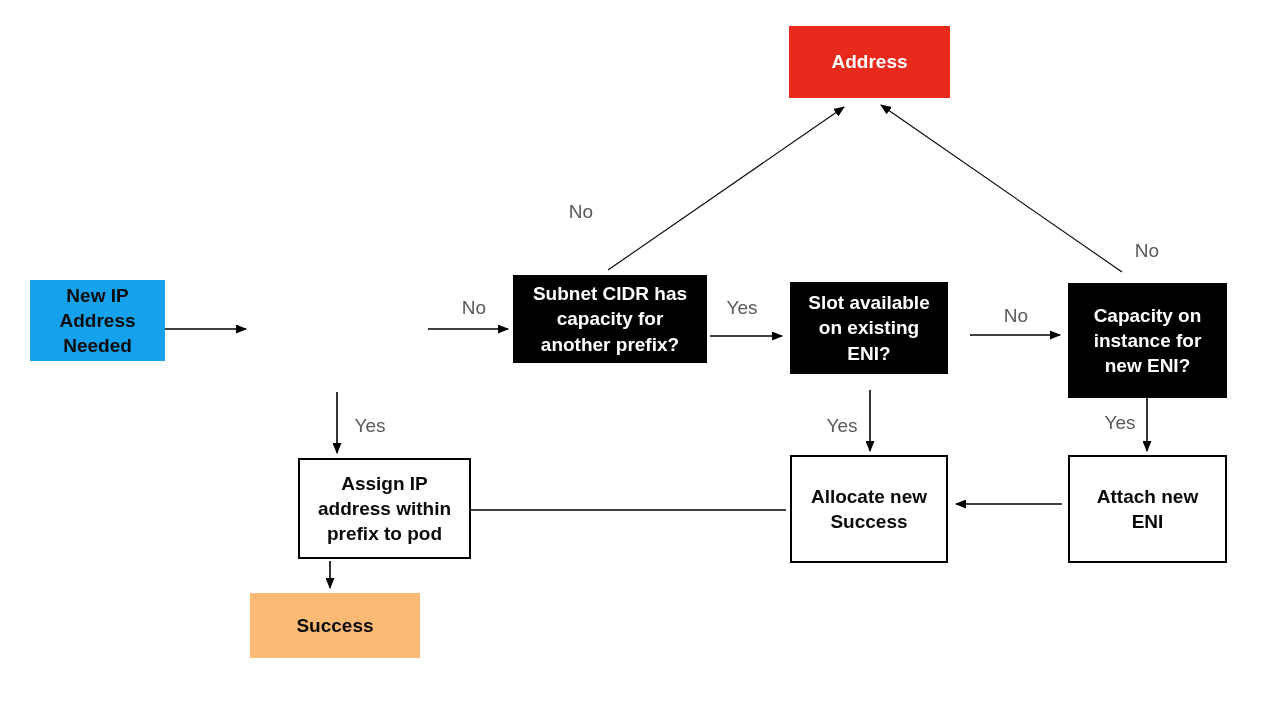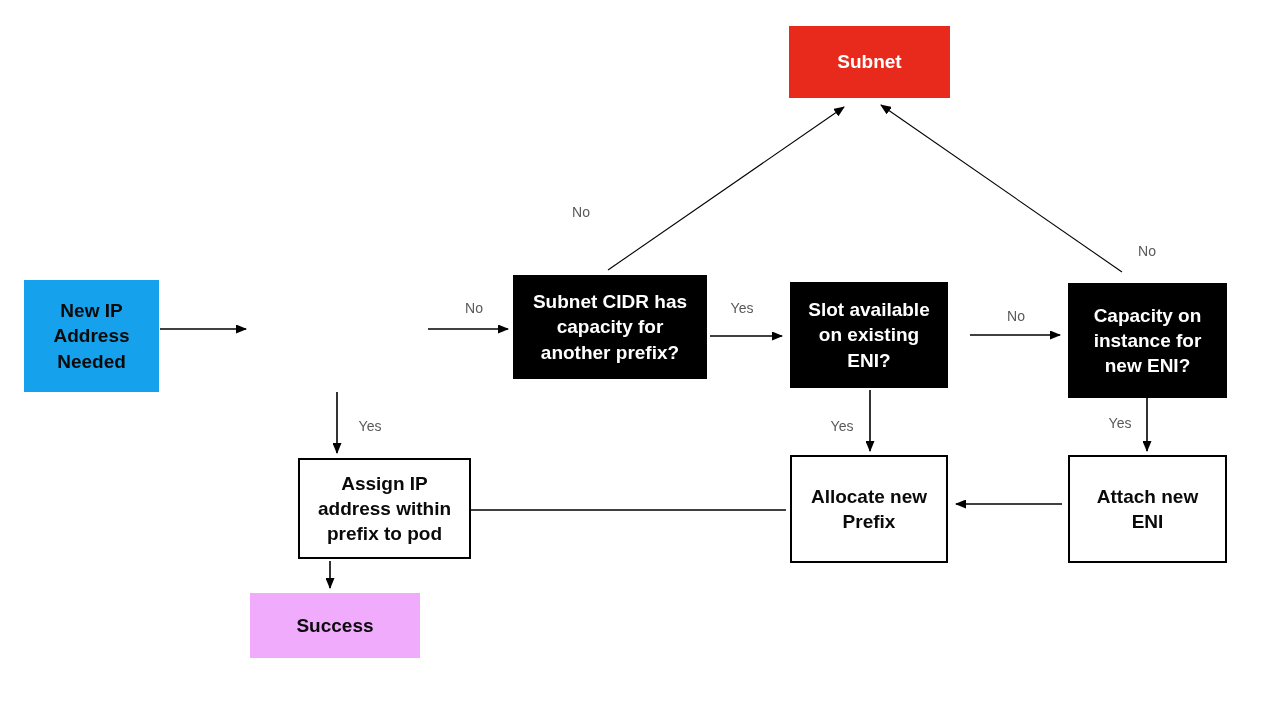--- a/index.html
+++ b/index.html
@@ -10,37 +10,37 @@
   .canvas{position:relative;width:1280px;height:708px;background:#ffffff;}
   .arrow-layer{position:absolute;left:0;top:0;width:1280px;height:708px;pointer-events:none;}
   .node{
     position:absolute;display:flex;align-items:center;justify-content:center;
     text-align:center;font-weight:bold;font-size:19px;line-height:1.32;
     box-sizing:border-box;
   }
   .node-blue{background:#16a1ec;color:#0a0a0a;}
   .node-black{background:#000000;color:#ffffff;}
   .node-red{background:#e72a1c;color:#ffffff;}
-  .node-green{background:#f0abfc;color:#0a0a0a;}
+  .node-green{background:#fdba74;color:#0a0a0a;}
   .node-white{background:#ffffff;color:#0a0a0a;border:2px solid #000000;}
 
-  #n-start   {left:24px;  top:280px; width:135px; height:112px; padding:0 8px;}
+  #n-start   {left:30px;  top:280px; width:135px; height:81px; padding:0 8px;}
   #n-q1      {left:251px; top:275px; width:174px; height:116px; padding:0 14px;}
-  #n-q2      {left:513px; top:275px; width:194px; height:104px; padding:6px 16px;}
-  #n-q3      {left:790px; top:282px; width:158px; height:106px; padding:0 13px;}
+  #n-q2      {left:513px; top:275px; width:194px; height:88px; padding:6px 16px;}
+  #n-q3      {left:790px; top:282px; width:158px; height:92px; padding:0 13px;}
   #n-q4      {left:1068px;top:283px; width:159px; height:115px; padding:0 5px;}
   #n-failure {left:789px; top:26px;  width:161px; height:72px;}
   #n-assign  {left:250px; top:458px; width:173px; height:101px; padding:0 12px;margin-left:48px;}
   #n-allocate{left:790px; top:455px; width:158px; height:108px; padding:0 16px;}
   #n-attach  {left:1068px;top:455px; width:159px; height:108px; padding:14px 17px;}
   #n-success {left:250px; top:593px; width:170px; height:65px;}
 
   .edge-label{
     position:absolute;transform:translate(-50%,-50%);
-    font-size:14px;color:#595959;font-weight:400;white-space:nowrap;
+    font-size:19px;color:#595959;font-weight:400;white-space:nowrap;
   }
   #l-no-1       {left:474px; top:308px;}
   #l-yes-1      {left:742px; top:308px;}
   #l-no-2       {left:1016px;top:316px;}
   #l-no-diag-l  {left:581px; top:212px;}
   #l-no-diag-r  {left:1147px;top:251px;}
   #l-yes-q1     {left:370px; top:426px;}
   #l-yes-q3     {left:842px; top:426px;}
   #l-yes-q4     {left:1120px;top:423px;}
 </style>
@@ -71,25 +71,25 @@
 
   <div id="n-start" class="node node-blue">New IP Address Needed</div>
 
 
   <div id="n-q2" class="node node-black">Subnet CIDR has capacity for another prefix?</div>
 
   <div id="n-q3" class="node node-black">Slot available on existing ENI?</div>
 
   <div id="n-q4" class="node node-black">Capacity on instance for new ENI?</div>
 
-  <div id="n-failure" class="node node-red">Subnet</div>
+  <div id="n-failure" class="node node-red">Address</div>
 
   <div id="n-assign" class="node node-white">Assign IP address within prefix to pod</div>
 
-  <div id="n-allocate" class="node node-white">Allocate new Prefix</div>
+  <div id="n-allocate" class="node node-white">Allocate new Success</div>
 
   <div id="n-attach" class="node node-white">Attach new ENI</div>
 
   <div id="n-success" class="node node-green">Success</div>
 
   <span id="l-no-1" class="edge-label">No</span>
   <span id="l-yes-1" class="edge-label">Yes</span>
   <span id="l-no-2" class="edge-label">No</span>
   <span id="l-no-diag-l" class="edge-label">No</span>
   <span id="l-no-diag-r" class="edge-label">No</span>

